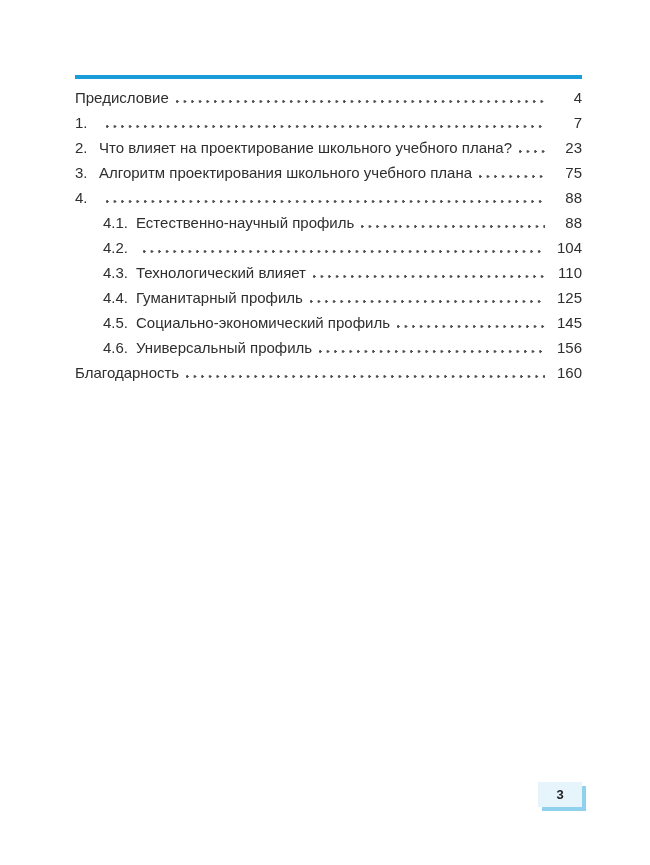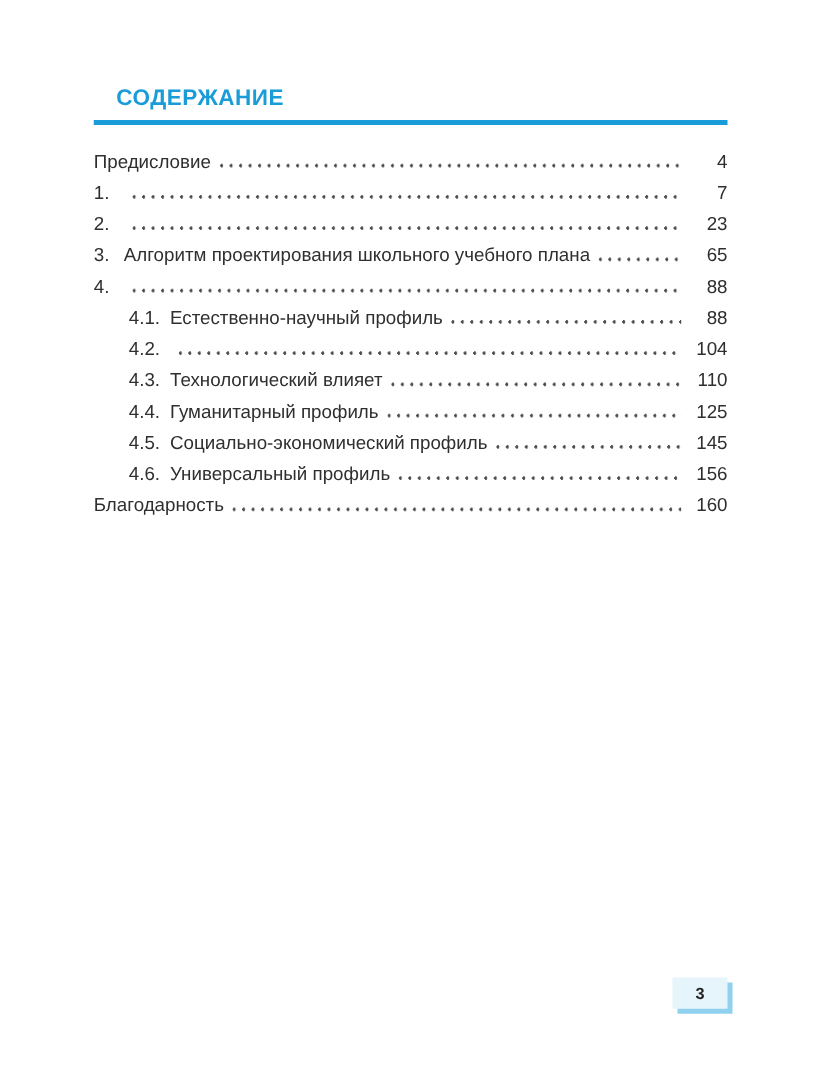--- a/index.html
+++ b/index.html
@@ -13,21 +13,21 @@
     width:650px;height:865px;position:relative;overflow:hidden;
     background:#ffffff;color:var(--text);
     font-family:"Liberation Sans","DejaVu Sans",sans-serif;
   }
   .page{position:absolute;left:75px;top:68px;width:507px;}
   .title{
     margin:0 0 0 18px;font-size:18px;font-weight:bold;
     color:var(--accent);letter-spacing:.4px;
   }
   .rule{height:4px;background:var(--accent);margin-top:7px;}
-  .toc{margin-top:17px;}
+  .toc{margin-top:6px;}
   .toc-row{display:flex;align-items:baseline;height:25px;line-height:25px;font-size:15px;}
   .num{flex:0 0 auto;}
   .lvl1 .num{width:24px;}
   .lvl2{padding-left:28px;}
   .lvl2 .num{width:33px;}
   .label{flex:0 1 auto;white-space:nowrap;}
   .leader{
     flex:1 1 auto;display:inline-block;height:3px;
     margin:0 9px 0 7px;min-width:12px;
     background-image:radial-gradient(circle at 1.3px 1.5px,#4d4d4d 1.2px,rgba(0,0,0,0) 1.45px);
@@ -38,44 +38,44 @@
     position:absolute;left:538px;top:782px;width:44px;height:25px;
     background:var(--badge-bg);box-shadow:4px 4px 0 var(--badge-shadow);
     display:flex;align-items:center;justify-content:center;
     font-size:13px;font-weight:bold;color:#1f1f1f;
   }
 </style>
 </head>
 <body>
 
 <div class="page">
-  <h1 class="title">СОДЕРЖАНИЕ</h1>
   <div class="rule"></div>
   <nav class="toc">
       <div class="toc-row lvl0">
 
     <span class="label">Предисловие</span>
     <span class="leader"></span>
     <span class="pg">4</span>
   </div>
       <div class="toc-row lvl1">
     <span class="num">1.</span>
     <span class="leader"></span>
     <span class="pg">7</span>
   </div>
       <div class="toc-row lvl1">
     <span class="num">2.</span>
+    <span class="label">Что влияет на проектирование школьного учебного плана?</span>
     <span class="leader"></span>
     <span class="pg">23</span>
   </div>
       <div class="toc-row lvl1">
     <span class="num">3.</span>
     <span class="label">Алгоритм проектирования школьного учебного плана</span>
     <span class="leader"></span>
-    <span class="pg">65</span>
+    <span class="pg">75</span>
   </div>
       <div class="toc-row lvl1">
     <span class="num">4.</span>
     <span class="leader"></span>
     <span class="pg">88</span>
   </div>
       <div class="toc-row lvl2">
     <span class="num">4.1.</span>
     <span class="label">Естественно-научный профиль</span>
     <span class="leader"></span>

